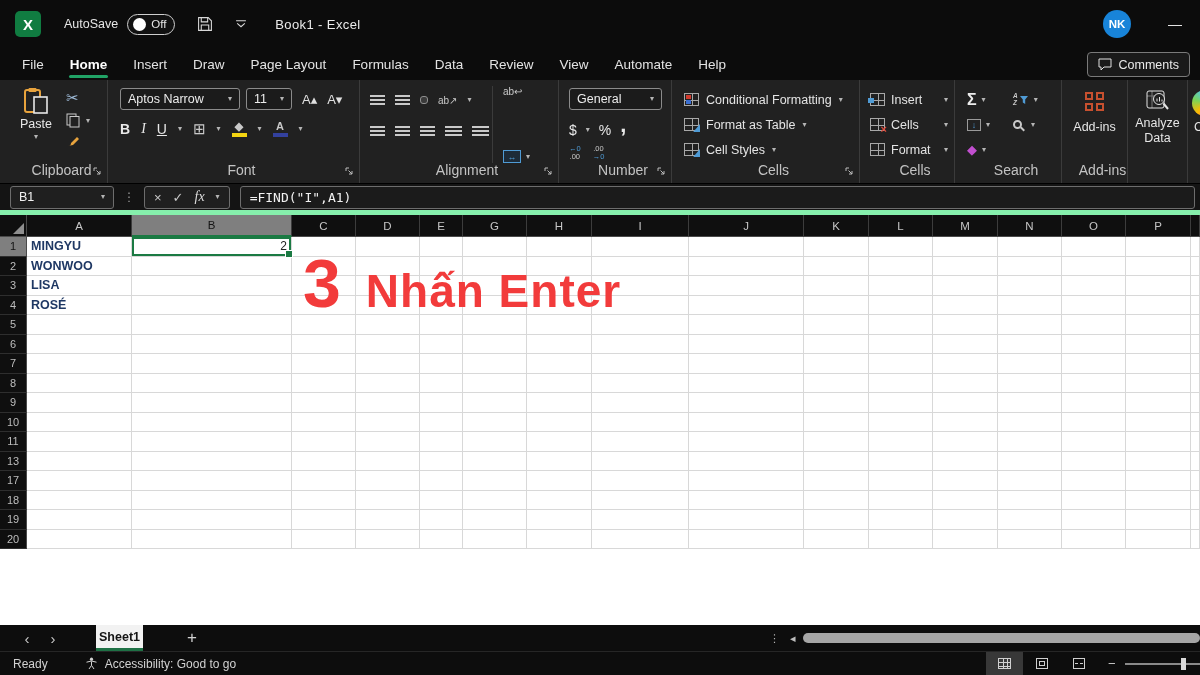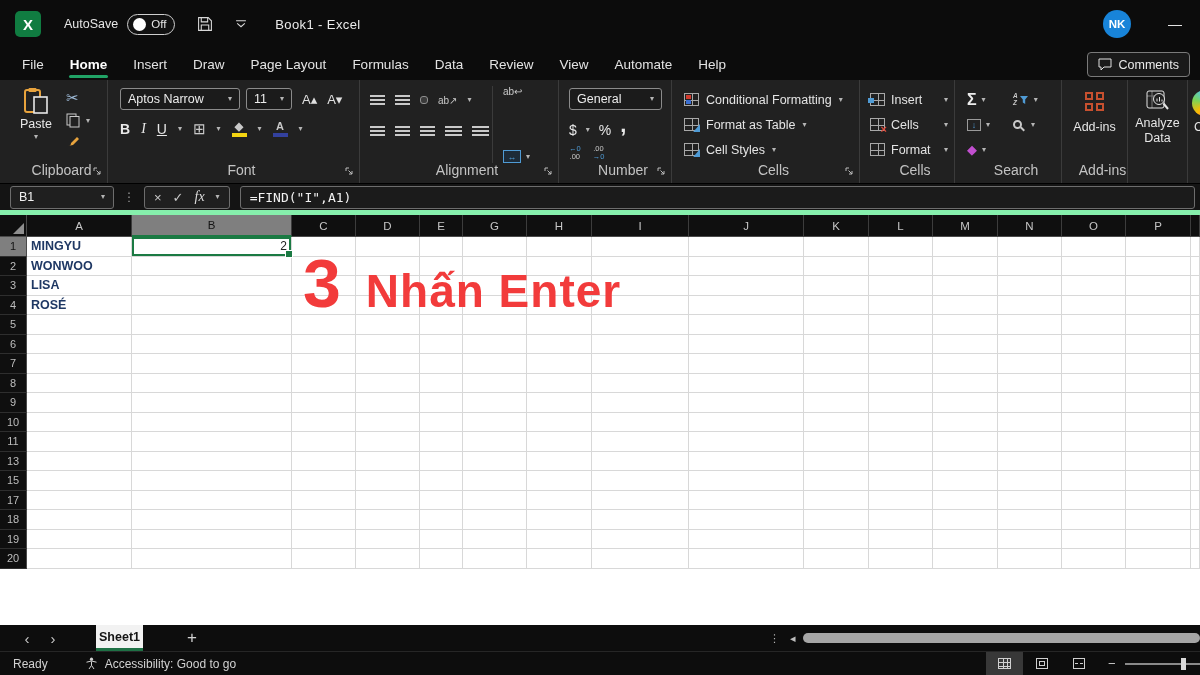--- a/index.html
+++ b/index.html
@@ -732,39 +732,20 @@
           <div class="gcell" style="width: 115px;"></div>
           <div class="gcell" style="width: 65px;"></div>
           <div class="gcell" style="width: 64px;"></div>
           <div class="gcell" style="width: 65px;"></div>
           <div class="gcell" style="width: 64px;"></div>
           <div class="gcell" style="width: 64px;"></div>
           <div class="gcell" style="width: 65px;"></div>
           <div class="gcell" style="width: 9px;"></div>
         </div>
         <div class="grow">
-          <div class="grh">15</div>
-          <div class="gcell" style="width: 105px;"></div>
-          <div class="gcell" style="width: 160px;"></div>
-          <div class="gcell" style="width: 64px;"></div>
-          <div class="gcell" style="width: 64px;"></div>
-          <div class="gcell" style="width: 43px;"></div>
-          <div class="gcell" style="width: 64px;"></div>
-          <div class="gcell" style="width: 65px;"></div>
-          <div class="gcell" style="width: 97px;"></div>
-          <div class="gcell" style="width: 115px;"></div>
-          <div class="gcell" style="width: 65px;"></div>
-          <div class="gcell" style="width: 64px;"></div>
-          <div class="gcell" style="width: 65px;"></div>
-          <div class="gcell" style="width: 64px;"></div>
-          <div class="gcell" style="width: 64px;"></div>
-          <div class="gcell" style="width: 65px;"></div>
-          <div class="gcell" style="width: 9px;"></div>
-        </div>
-        <div class="grow">
           <div class="grh">17</div>
           <div class="gcell" style="width: 105px;"></div>
           <div class="gcell" style="width: 160px;"></div>
           <div class="gcell" style="width: 64px;"></div>
           <div class="gcell" style="width: 64px;"></div>
           <div class="gcell" style="width: 43px;"></div>
           <div class="gcell" style="width: 64px;"></div>
           <div class="gcell" style="width: 65px;"></div>
           <div class="gcell" style="width: 97px;"></div>
           <div class="gcell" style="width: 115px;"></div>

